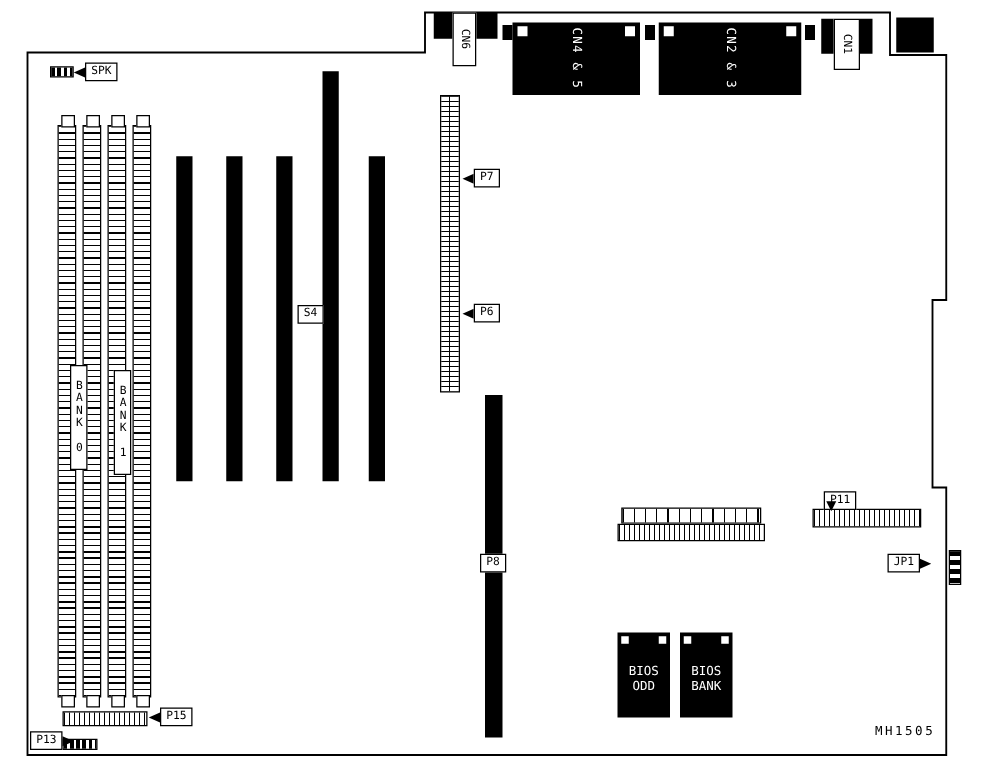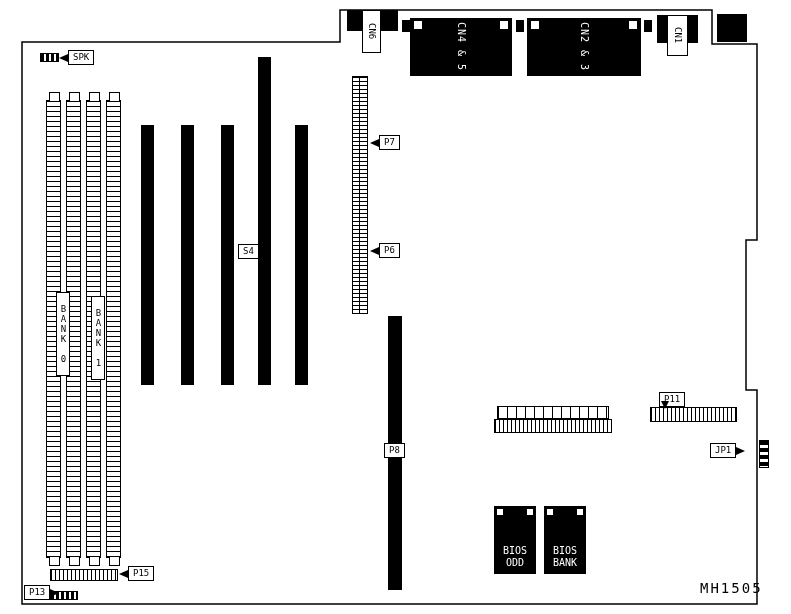--- a/index.html
+++ b/index.html
@@ -48,25 +48,25 @@
   .cnblock { position:absolute; background:#000; color:#fff; z-index:2;
     display:flex; align-items:center; justify-content:center; }
   .cnblock .notch { position:absolute; top:3px; width:8px; height:8px; background:#fff; }
   .cnblock .notch.l { left:4px; } .cnblock .notch.r { right:4px; }
   .cn-small-label { position:absolute; background:#fff; border:1px solid #000; z-index:3;
     display:flex; align-items:center; justify-content:center; font-size:9px; }
 
   
   .chip { position:absolute; background:#000; color:#fff; z-index:2;
     display:flex; flex-direction:column; justify-content:flex-end; align-items:center;
-    padding-bottom:5px; font-size:10px; line-height:1.2; }
+    padding-bottom:18px; font-size:10px; line-height:1.2; }
   .chip .notch { position:absolute; top:3px; width:6px; height:6px; background:#fff; }
   .chip .notch.l { left:3px; } .chip .notch.r { right:3px; }
 
-  .partnum { position:absolute; font-size:14px; letter-spacing:2px; }
+  .partnum { position:absolute; font-size:10px; letter-spacing:2px; }
 </style>
 </head>
 <body>
 
 <div class="canvas">
 
   <svg class="abs" style="left:0;top:0;" width="791" height="614">
     <polygon points="22,42 340,42 340,10 712,10 712,44 757,44 757,240 746,240 746,390 757,390 757,604 22,604" fill="none" stroke="#000" stroke-width="1.5"></polygon>
   </svg>
 

